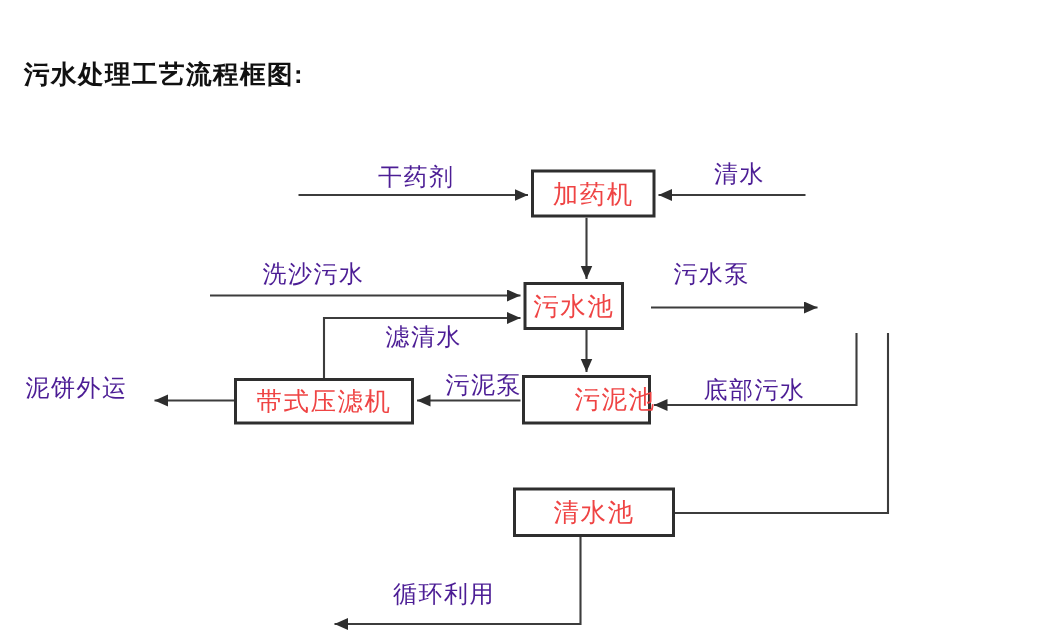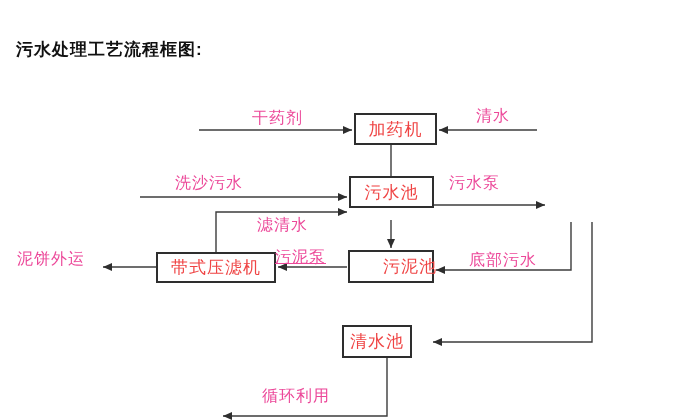--- a/index.html
+++ b/index.html
@@ -22,44 +22,44 @@
     box-sizing:border-box;
     border:2px solid #2e2e2e;
     background:#ffffff;
     display:flex;align-items:center;justify-content:center;
     font-size:17px;color:#ef4444;
     letter-spacing:1px;
     white-space:nowrap;
   }
   .edge-label{
     position:absolute;
-    font-size:16px;color:#ec4899;
+    font-size:16px;color:#4c1d95;
     letter-spacing:1px;
     white-space:nowrap;
   }
   .lines{
     position:absolute;left:0;top:0;width:700px;height:420px;
   }
   .lines line,.lines polyline{
     fill:none;stroke:#3c3c3c;stroke-width:1.4;
   }
   
   #n-dosing {left:354px;top:89px; width:83px; height:32px;}
-  #n-sewage {left:349px;top:152px;width:85px; height:32px;}
+  #n-sewage {left:349px;top:164px;width:67px; height:32px;}
   #n-tower  {left:547px;top:166px;width:136px;height:33px;}
   #n-belt   {left:156px;top:228px;width:120px;height:31px;}
   #n-sludge {left:348px;top:226px;width:86px; height:33px;padding-left:38px;}
-  #n-clear  {left:342px;top:301px;width:70px; height:33px;}
+  #n-clear  {left:342px;top:301px;width:108px; height:33px;}
   
   #l-dry    {left:252px;top:84px;}
   #l-water  {left:476px;top:82px;}
   #l-sand   {left:175px;top:149px;}
   #l-pump1  {left:449px;top:149px;}
   #l-filter {left:257px;top:191px;}
-  #l-pump2  {left:275px;top:223px;text-decoration:underline;}
+  #l-pump2  {left:297px;top:223px;}
   #l-bottom {left:469px;top:226px;}
   #l-cake   {left:17px; top:225px;}
   #l-cycle  {left:262px;top:362px;}
 </style>
 </head>
 <body>
 
 <div class="canvas">
 
   <div class="title">污水处理工艺流程框图:</div>

